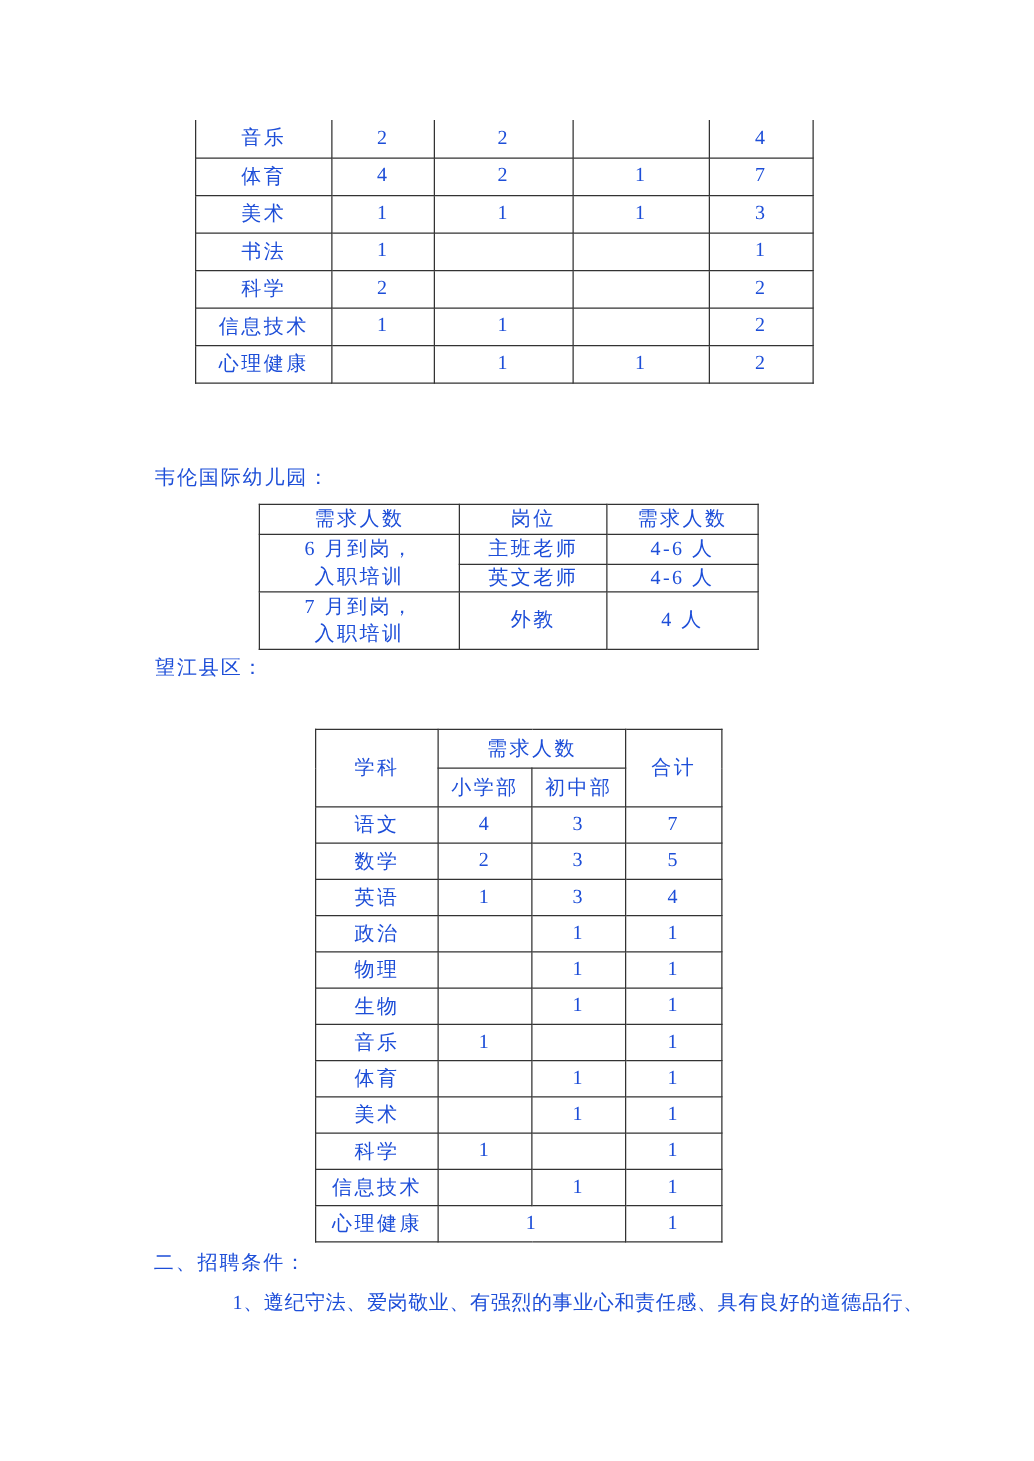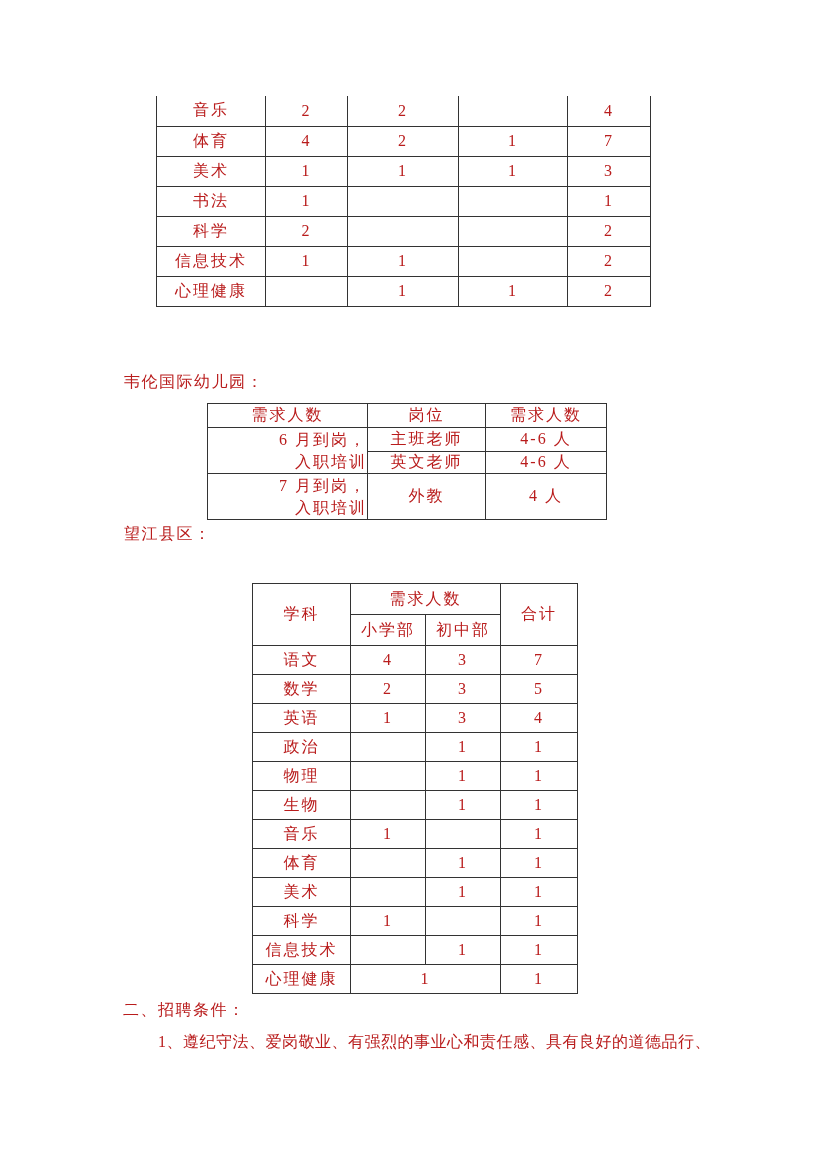--- a/index.html
+++ b/index.html
@@ -1,21 +1,21 @@
 <!DOCTYPE html>
 <html><head>
 <meta charset="utf-8">
 <style>
   html,body{margin:0;padding:0;background:#ffffff;}
   .page{
     position:relative;
     width:827px;height:1169px;
     background:#ffffff;
     font-family:"Liberation Serif","DejaVu Serif",serif;
-    color:#b91c1c;
+    color:#1d4ed8;
     overflow:hidden;
   }
   .doc-table{
     position:absolute;
     border-collapse:collapse;
     table-layout:fixed;
   }
   .doc-table td{
     border:1px solid #333333;
     text-align:center;
@@ -29,37 +29,38 @@
   
   .t1{left:156px;top:96px;width:494px;}
   .t1 tr{height:30px;}
   .t1 tr:first-child td{border-top:none;}
   
   .t2{left:207px;top:403px;width:399px;}
   .t2 tr.r-header{height:24px;}
   .t2 tr.r-main{height:24px;}
   .t2 tr.r-eng{height:21px;}
   .t2 tr.r-july{height:46px;}
-  .t2 .two-line div{line-height:22px;text-align:right;}
+  .t2 .two-line div{line-height:22px;}
   
   .t3{left:252px;top:583px;width:325px;}
   .t3 tr.h-row{height:31px;}
   .t3 tr.d-row{height:29px;}
   
   .label{
     position:absolute;
     font-size:16px;
     letter-spacing:1.5px;
     white-space:nowrap;
   }
   .para{
     position:absolute;
     font-size:16px;
     letter-spacing:0.5px;
     white-space:nowrap;
+    margin-left:28px;
   }
 </style>
 </head>
 <body>
 
 <div class="page">
 
   <table class="doc-table t1">
     <colgroup>
       <col style="width:109px">

